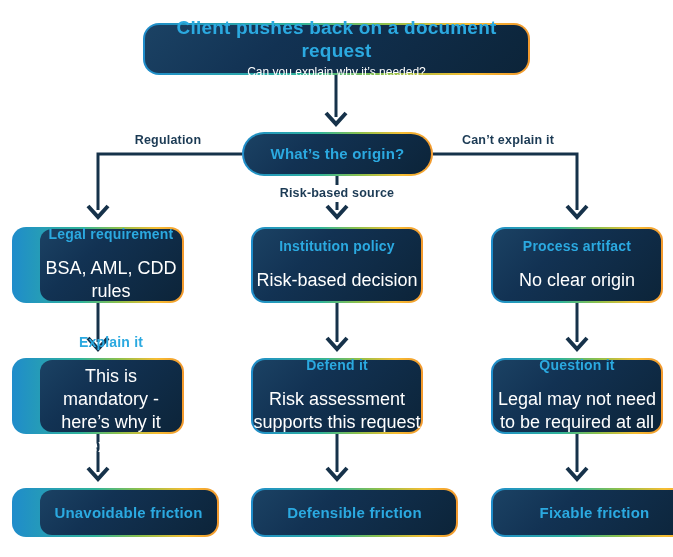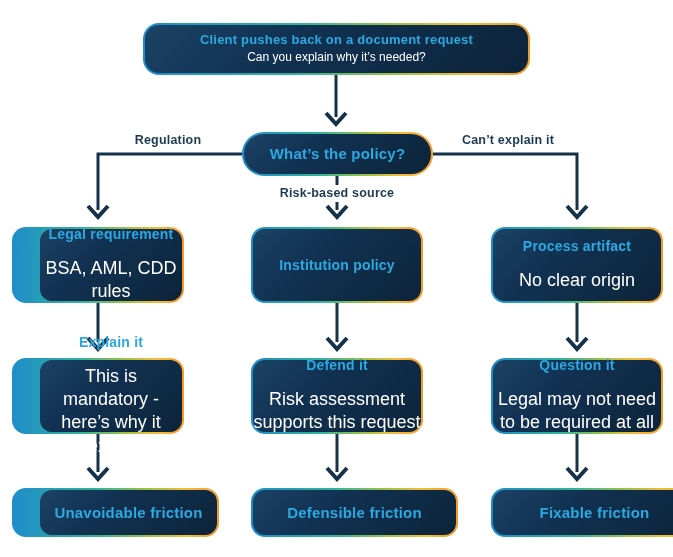--- a/index.html
+++ b/index.html
@@ -59,21 +59,21 @@
     font-size:18px;
     line-height:1.3;
     margin-top:14px;
     white-space:pre-line;
   }
   .r16{border-radius:16px;} .r16 .node-inner{border-radius:14px;}
   .r22{border-radius:22px;} .r22 .node-inner{border-radius:20px;}
   .r14{border-radius:14px;} .r14 .node-inner{border-radius:12px;}
 
   .top-box{left:143px;top:23px;width:387px;height:52px;}
-  .top-box .node-title{font-size:13px;}
+  .top-box .node-title{font-size:19px;}
   .top-box .node-sub{margin-top:2px;font-size:12px;}
 
   .pill{left:242px;top:132px;width:191px;height:44px;}
   .pill .node-title{font-size:15px;}
 
   .row1{top:227px;height:76px;width:172px;}
   .row2{top:358px;height:76px;width:172px;}
   .row3{top:488px;height:49px;width:207px;}
   .col-left{left:12px;padding-left:28px;} .col-mid{left:251px;} .col-right{left:491px;}
   .row3 .node-title{font-size:15px;}
@@ -128,37 +128,38 @@
 
   <div class="node top-box r16">
     <div class="node-inner">
       <div class="node-title">Client pushes back on a document request</div>
       <div class="node-sub">Can you explain why it’s needed?</div>
     </div>
   </div>
 
   <div class="node pill r22">
     <div class="node-inner">
-      <div class="node-title">What’s the policy?</div>
+      <div class="node-title">What’s the origin?</div>
     </div>
   </div>
 
   <div class="branch-label lbl-left">Regulation</div>
   <div class="branch-label lbl-mid">Risk-based source</div>
   <div class="branch-label lbl-right">Can’t explain it</div>
 
   <div class="node row1 col-left r14">
     <div class="node-inner">
       <div class="node-title">Legal requirement</div>
       <div class="node-sub">BSA, AML, CDD rules</div>
     </div>
   </div>
   <div class="node row1 col-mid r14">
     <div class="node-inner">
       <div class="node-title">Institution policy</div>
+      <div class="node-sub">Risk-based decision</div>
     </div>
   </div>
   <div class="node row1 col-right r14">
     <div class="node-inner">
       <div class="node-title">Process artifact</div>
       <div class="node-sub">No clear origin</div>
     </div>
   </div>
 
   <div class="node row2 col-mid r14">

